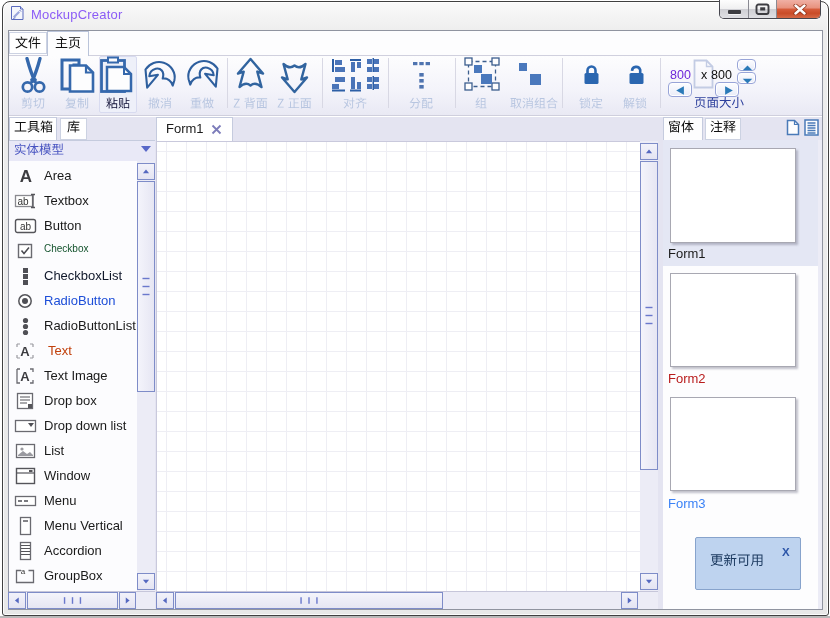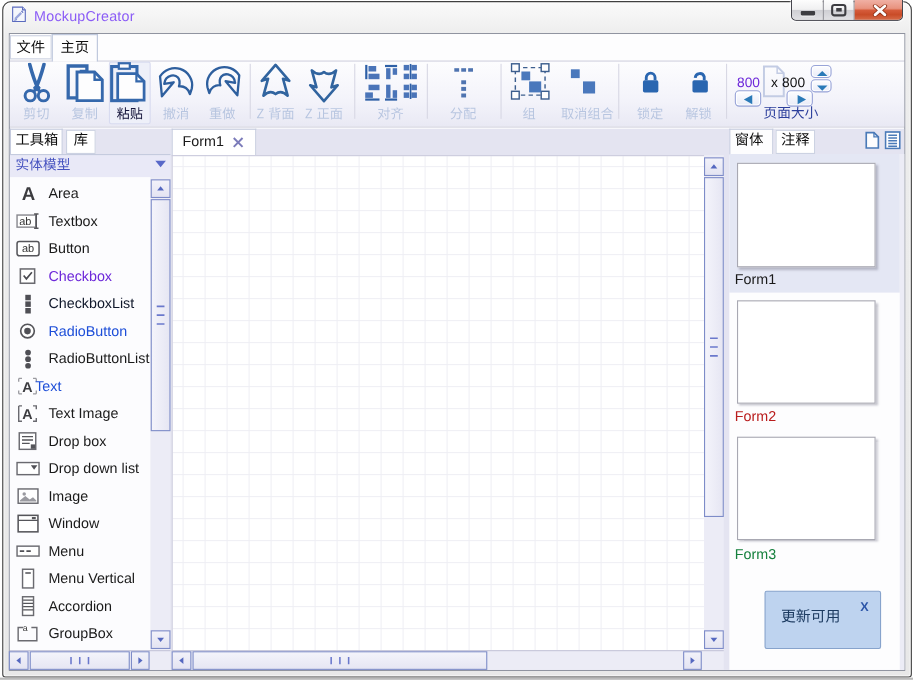--- a/index.html
+++ b/index.html
@@ -266,21 +266,21 @@
     <div class="abs" style="left:44px;top:193px;font-size:13px;color:#1a1a1a">Textbox</div>
     <div class="abs" style="left:14px;top:215px;line-height:0"><svg width="24" height="22" viewBox="0 0 24 22">
         <rect x="1.5" y="4.5" width="20" height="13" rx="2" fill="#fff" stroke="#55555a" stroke-width="1.4"></rect>
         <text x="11.5" y="14.5" font-family="Liberation Sans" font-size="10" fill="#333" text-anchor="middle">ab</text>
       </svg></div>
     <div class="abs" style="left:44px;top:218px;font-size:13px;color:#1a1a1a">Button</div>
     <div class="abs" style="left:14px;top:240px;line-height:0"><svg width="24" height="22" viewBox="0 0 24 22">
         <rect x="4.5" y="4.5" width="13" height="13" fill="#fff" stroke="#6a6a70" stroke-width="1.4"></rect>
         <path d="M7.5 10.5 l2.5 3 l5 -6" stroke="#4a4a50" stroke-width="1.5" fill="none"></path>
       </svg></div>
-    <div class="abs" style="left:44px;top:243px;font-size:13px;color:#6d28d9">Checkbox</div>
+    <div class="abs" style="left:44px;top:243px;font-size:10px;color:#14532d">Checkbox</div>
     <div class="abs" style="left:14px;top:265px;line-height:0"><svg width="24" height="22" viewBox="0 0 24 22">
         <rect x="9" y="3" width="5" height="5" fill="#4f4f55"></rect>
         <rect x="9" y="9" width="5" height="5" fill="#4f4f55"></rect>
         <rect x="9" y="15" width="5" height="5" fill="#4f4f55"></rect>
       </svg></div>
     <div class="abs" style="left:44px;top:268px;font-size:13px;color:#0f172a">CheckboxList</div>
     <div class="abs" style="left:14px;top:290px;line-height:0"><svg width="24" height="22" viewBox="0 0 24 22">
         <circle cx="11" cy="11" r="6.2" fill="#fff" stroke="#55555a" stroke-width="1.5"></circle>
         <circle cx="11" cy="11" r="3" fill="#505056"></circle>
       </svg></div>
@@ -288,21 +288,21 @@
     <div class="abs" style="left:14px;top:315px;line-height:0"><svg width="24" height="22" viewBox="0 0 24 22">
         <circle cx="11.5" cy="5.5" r="2.6" fill="#4f4f55"></circle>
         <circle cx="11.5" cy="11.5" r="2.6" fill="#4f4f55"></circle>
         <circle cx="11.5" cy="17.5" r="2.6" fill="#4f4f55"></circle>
       </svg></div>
     <div class="abs" style="left:44px;top:318px;font-size:13px;color:#1a1a1a">RadioButtonList</div>
     <div class="abs" style="left:14px;top:340px;line-height:0"><svg width="24" height="22" viewBox="0 0 24 22">
         <text x="11" y="16" font-family="Liberation Sans" font-size="13" font-weight="bold" fill="#3c3c40" text-anchor="middle">A</text>
         <path d="M3 4 h3 M3 4 v3 M3 15 v3 M3 18 h3 M16 4 h3 M19 4 v3 M19 15 v3 M16 18 h3" stroke="#9a9aa0" stroke-width="1.2" fill="none"></path>
       </svg></div>
-    <div class="abs" style="left:32px;top:343px;font-size:13px;color:#1d4ed8">Text</div>
+    <div class="abs" style="left:48px;top:343px;font-size:13px;color:#c2410c">Text</div>
     <div class="abs" style="left:14px;top:365px;line-height:0"><svg width="24" height="22" viewBox="0 0 24 22">
         <text x="11" y="16" font-family="Liberation Sans" font-size="13" font-weight="bold" fill="#3c3c40" text-anchor="middle">A</text>
         <path d="M3 4 h3 M3 4 v14 h3 M16 4 h3 v3 M19 15 v3 h-3" stroke="#6a6a70" stroke-width="1.3" fill="none"></path>
       </svg></div>
     <div class="abs" style="left:44px;top:368px;font-size:13px;color:#1a1a1a">Text Image</div>
     <div class="abs" style="left:14px;top:390px;line-height:0"><svg width="24" height="22" viewBox="0 0 24 22">
         <rect x="3.5" y="3.5" width="15" height="15" fill="#fff" stroke="#6a6a70" stroke-width="1.3"></rect>
         <path d="M6 7 h10 M6 10 h10 M6 13 h7" stroke="#55555a" stroke-width="1.2"></path>
         <rect x="14" y="14" width="4" height="4" fill="#55555a"></rect>
       </svg></div>
@@ -310,21 +310,21 @@
     <div class="abs" style="left:14px;top:415px;line-height:0"><svg width="24" height="22" viewBox="0 0 24 22">
         <rect x="1.5" y="5.5" width="20" height="11" fill="#fff" stroke="#6a6a70" stroke-width="1.3"></rect>
         <path d="M14 8 h6 l-3 4 z" fill="#4f4f55"></path>
       </svg></div>
     <div class="abs" style="left:44px;top:418px;font-size:13px;color:#1a1a1a">Drop down list</div>
     <div class="abs" style="left:14px;top:440px;line-height:0"><svg width="24" height="22" viewBox="0 0 24 22">
         <rect x="2.5" y="4.5" width="18" height="13" fill="#fff" stroke="#6a6a70" stroke-width="1.3"></rect>
         <circle cx="8" cy="9" r="1.6" fill="#9a9aa0"></circle>
         <path d="M4 15 l5-4 4 3 3-2 3 3 v1 h-15 z" fill="#9a9aa0"></path>
       </svg></div>
-    <div class="abs" style="left:44px;top:443px;font-size:13px;color:#1a1a1a">Image</div>
+    <div class="abs" style="left:44px;top:443px;font-size:13px;color:#1a1a1a">List</div>
     <div class="abs" style="left:14px;top:465px;line-height:0"><svg width="24" height="22" viewBox="0 0 24 22">
         <rect x="2.5" y="3.5" width="18" height="15" fill="#fff" stroke="#55555a" stroke-width="1.4"></rect>
         <path d="M2.5 8 h18" stroke="#55555a" stroke-width="1.2"></path>
         <rect x="15" y="5" width="3.5" height="2" fill="#55555a"></rect>
       </svg></div>
     <div class="abs" style="left:44px;top:468px;font-size:13px;color:#1a1a1a">Window</div>
     <div class="abs" style="left:14px;top:490px;line-height:0"><svg width="24" height="22" viewBox="0 0 24 22">
         <rect x="1.5" y="6.5" width="20" height="9" fill="#fff" stroke="#6a6a70" stroke-width="1.3"></rect>
         <path d="M4 11 h4 M10 11 h4" stroke="#4f4f55" stroke-width="1.6"></path>
       </svg></div>
@@ -419,21 +419,21 @@
     <svg class="abs" style="left:804px;top:119px" width="15" height="17">
       <rect x="1" y="1" width="13" height="15" fill="#fdfdfe" stroke="#4a7ab8" stroke-width="1.5"></rect>
       <path d="M3.5 4 h8 M3.5 6.5 h8 M3.5 9 h8 M3.5 11.5 h8 M3.5 14 h8" stroke="#4a7ab8" stroke-width="1.3"></path>
     </svg>
     <div class="abs" style="left:663px;top:140px;width:155px;height:126px;background:#e4e7f4"></div>
     <div class="abs" style="left:670px;top:148px;width:126px;height:95px;background:#fff;border:1px solid #a8a8b2;box-shadow:2px 2px 2px rgba(120,120,140,.45)"></div>
     <div class="abs" style="left:668px;top:246px;font-size:13px;color:#1a1a1a">Form1</div>
     <div class="abs" style="left:670px;top:273px;width:126px;height:94px;background:#fff;border:1px solid #a8a8b2;box-shadow:2px 2px 2px rgba(120,120,140,.45)"></div>
     <div class="abs" style="left:668px;top:371px;font-size:13px;color:#b91c1c">Form2</div>
     <div class="abs" style="left:670px;top:397px;width:126px;height:94px;background:#fff;border:1px solid #a8a8b2;box-shadow:2px 2px 2px rgba(120,120,140,.45)"></div>
-    <div class="abs" style="left:668px;top:496px;font-size:13px;color:#15803d">Form3</div>
+    <div class="abs" style="left:668px;top:496px;font-size:13px;color:#3b82f6">Form3</div>
     <div class="abs" style="left:818px;top:140px;width:4px;height:469px;background:#ececf6"></div>
     <div class="abs" style="left:695px;top:537px;width:106px;height:53px;background:#bed3ef;border:1px solid #87a3cc;border-radius:2px"></div>
     <div style="position:absolute;left:710.0px;top:553.0px;line-height:0"><svg width="54" height="17" viewBox="0 0 54 17" style="overflow:visible">
         <path transform="translate(0.0,11.9) scale(0.013500,-0.013500)" d="M252 238 188 212C222 154 264 108 313 71C252 36 166 7 47 -15C63 -32 83 -64 92 -81C222 -53 315 -16 382 28C520 -45 704 -68 937 -77C941 -52 955 -20 969 -3C745 3 572 18 443 76C495 127 522 185 534 247H873V634H545V719H935V787H65V719H467V634H156V247H455C443 199 420 154 374 114C326 146 285 186 252 238ZM228 411H467V371C467 350 467 329 465 309H228ZM543 309C544 329 545 349 545 370V411H798V309ZM228 571H467V471H228ZM545 571H798V471H545Z" fill="#1c3a60"></path>
         <path transform="translate(13.5,11.9) scale(0.013500,-0.013500)" d="M360 213C390 163 426 95 442 51L495 83C480 125 444 190 411 240ZM135 235C115 174 82 112 41 68C56 59 82 40 94 30C133 77 173 150 196 220ZM553 744V400C553 267 545 95 460 -25C476 -34 506 -57 518 -71C610 59 623 256 623 400V432H775V-75H848V432H958V502H623V694C729 710 843 736 927 767L866 822C794 792 665 762 553 744ZM214 827C230 799 246 765 258 735H61V672H503V735H336C323 768 301 811 282 844ZM377 667C365 621 342 553 323 507H46V443H251V339H50V273H251V18C251 8 249 5 239 5C228 4 197 4 162 5C172 -13 182 -41 184 -59C233 -59 267 -58 290 -47C313 -36 320 -18 320 17V273H507V339H320V443H519V507H391C410 549 429 603 447 652ZM126 651C146 606 161 546 165 507L230 525C225 563 208 622 187 665Z" fill="#1c3a60"></path>
         <path transform="translate(27.0,11.9) scale(0.013500,-0.013500)" d="M56 769V694H747V29C747 8 740 2 718 0C694 0 612 -1 532 3C544 -19 558 -56 563 -78C662 -78 732 -78 772 -65C811 -52 825 -26 825 28V694H948V769ZM231 475H494V245H231ZM158 547V93H231V173H568V547Z" fill="#1c3a60"></path>
         <path transform="translate(40.5,11.9) scale(0.013500,-0.013500)" d="M153 770V407C153 266 143 89 32 -36C49 -45 79 -70 90 -85C167 0 201 115 216 227H467V-71H543V227H813V22C813 4 806 -2 786 -3C767 -4 699 -5 629 -2C639 -22 651 -55 655 -74C749 -75 807 -74 841 -62C875 -50 887 -27 887 22V770ZM227 698H467V537H227ZM813 698V537H543V698ZM227 466H467V298H223C226 336 227 373 227 407ZM813 466V298H543V466Z" fill="#1c3a60"></path>
       </svg></div>
     <div class="abs" style="left:782px;top:546px;font-size:11.5px;font-weight:bold;color:#2c55a8">X</div>
   </div>

